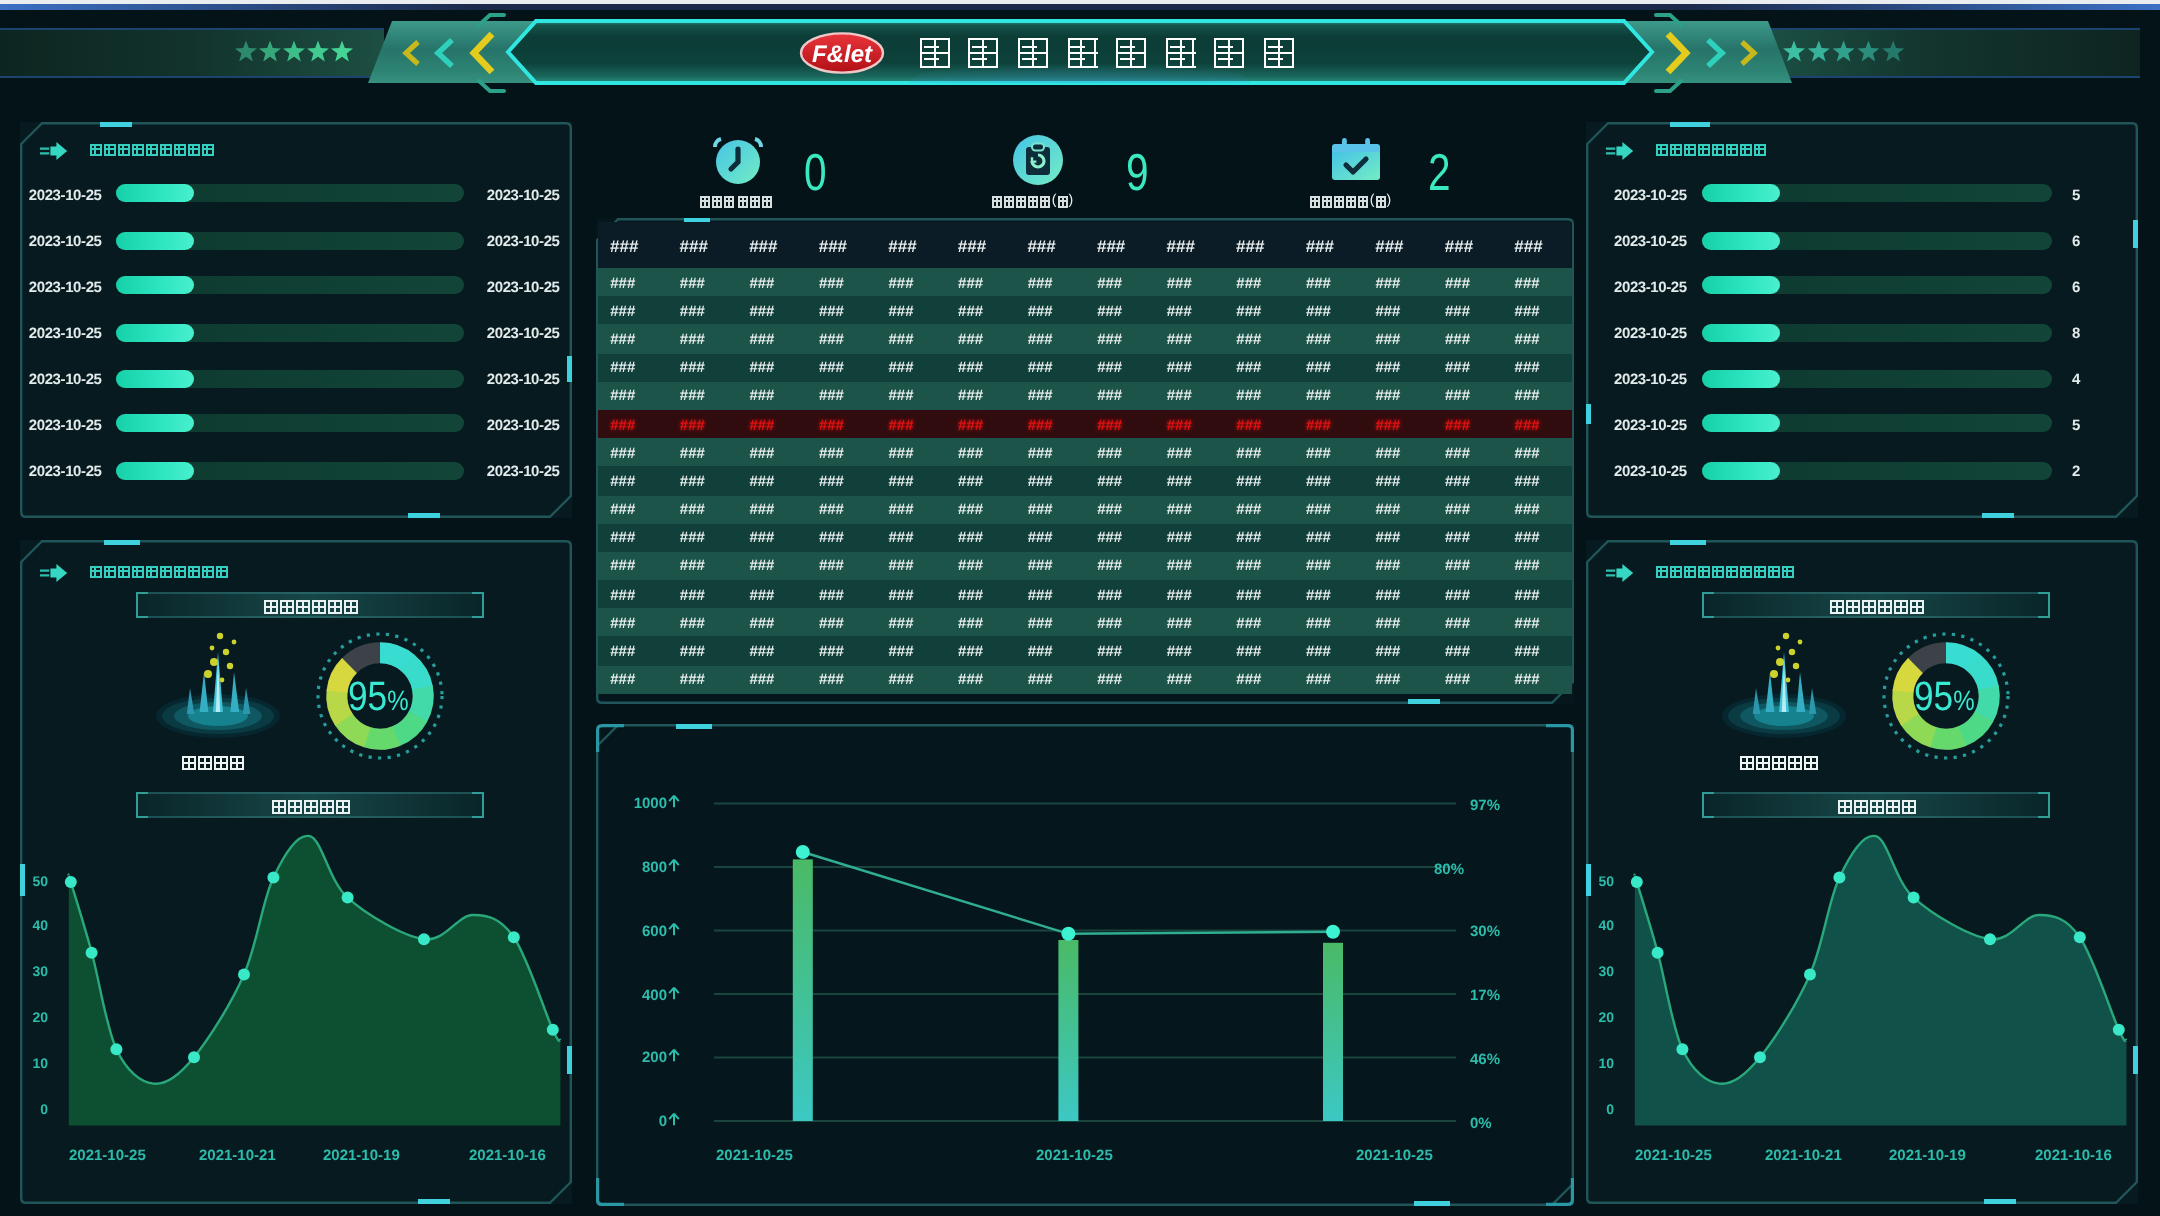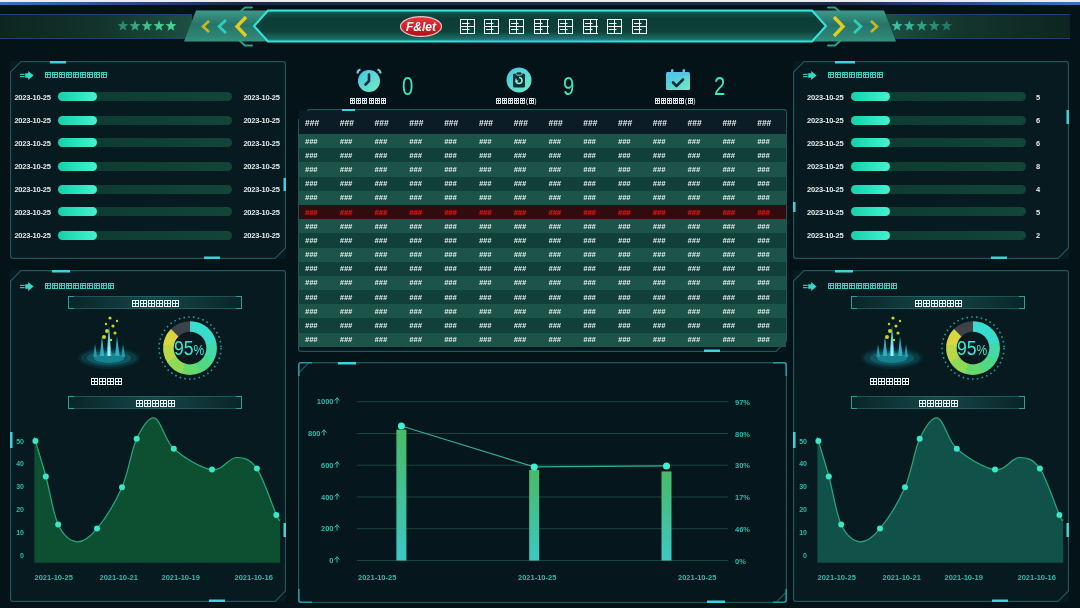--- a/index.html
+++ b/index.html
@@ -525,24 +525,24 @@
       </svg></div>
     <div class="axlab" style="left:437px;top:162.7px">46%</div>
     <div class="axlab" style="left:10px;top:130.5px;width:32px;text-align:right">400<svg width="6" height="7" viewBox="0 0 6 7" style="vertical-align:0px;margin-left:0.5px">
         <path d="M3,0.8 L0.6,3.6 M3,0.8 L5.4,3.6 M3,0.8 V6.6" stroke="#2dbcac" fill="none" stroke-width="1"></path>
       </svg></div>
     <div class="axlab" style="left:437px;top:131.0px">17%</div>
     <div class="axlab" style="left:10px;top:98.7px;width:32px;text-align:right">600<svg width="6" height="7" viewBox="0 0 6 7" style="vertical-align:0px;margin-left:0.5px">
         <path d="M3,0.8 L0.6,3.6 M3,0.8 L5.4,3.6 M3,0.8 V6.6" stroke="#2dbcac" fill="none" stroke-width="1"></path>
       </svg></div>
     <div class="axlab" style="left:437px;top:99.2px">30%</div>
-    <div class="axlab" style="left:10px;top:67.0px;width:32px;text-align:left">800<svg width="6" height="7" viewBox="0 0 6 7" style="vertical-align:0px;margin-left:0.5px">
+    <div class="axlab" style="left:10px;top:67.0px;width:32px;text-align:right">800<svg width="6" height="7" viewBox="0 0 6 7" style="vertical-align:0px;margin-left:0.5px">
         <path d="M3,0.8 L0.6,3.6 M3,0.8 L5.4,3.6 M3,0.8 V6.6" stroke="#2dbcac" fill="none" stroke-width="1"></path>
       </svg></div>
-    <div class="axlab" style="left:437px;top:67.5px">80%</div>
+    <div class="axlab" style="left:419px;top:67.5px">80%</div>
     <div class="axlab" style="left:10px;top:35.2px;width:32px;text-align:right">1000<svg width="6" height="7" viewBox="0 0 6 7" style="vertical-align:0px;margin-left:0.5px">
         <path d="M3,0.8 L0.6,3.6 M3,0.8 L5.4,3.6 M3,0.8 V6.6" stroke="#2dbcac" fill="none" stroke-width="1"></path>
       </svg></div>
     <div class="axlab" style="left:437px;top:35.7px">97%</div>
     <div class="axlab" style="left:60px;top:210.5px">2021-10-25</div>
     <div class="axlab" style="left:220px;top:210.5px">2021-10-25</div>
     <div class="axlab" style="left:380px;top:210.5px">2021-10-25</div>
   </div>
 <div class="panel" style="left:10px;top:270px;width:276px;height:332px">
     <svg class="abs" style="left:0;top:0" width="276" height="332" viewBox="0 0 276 332">

